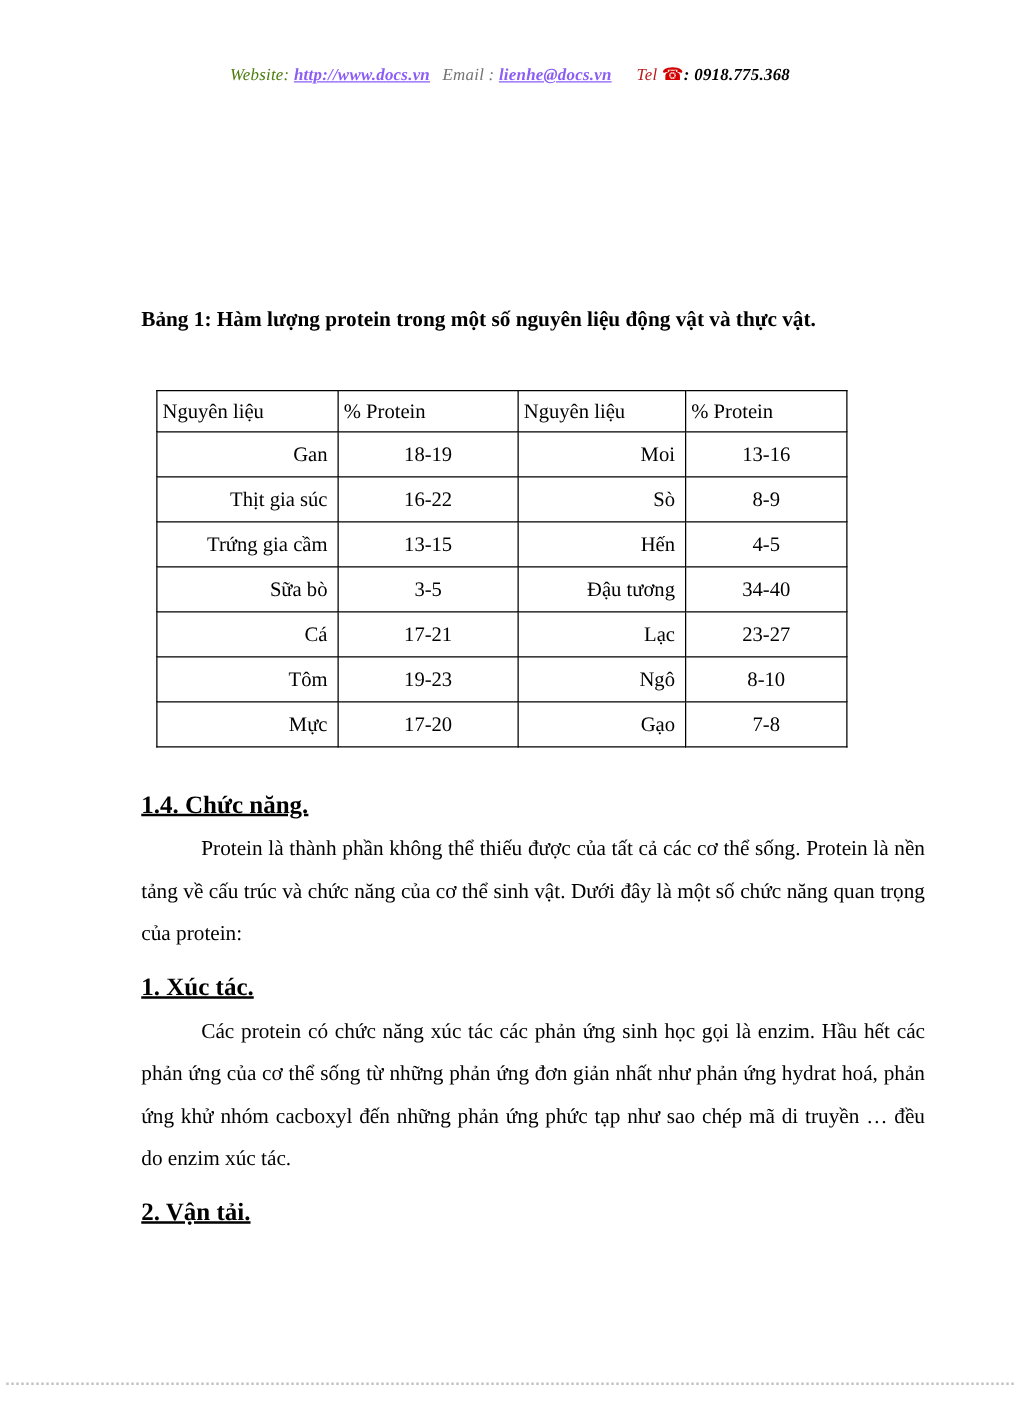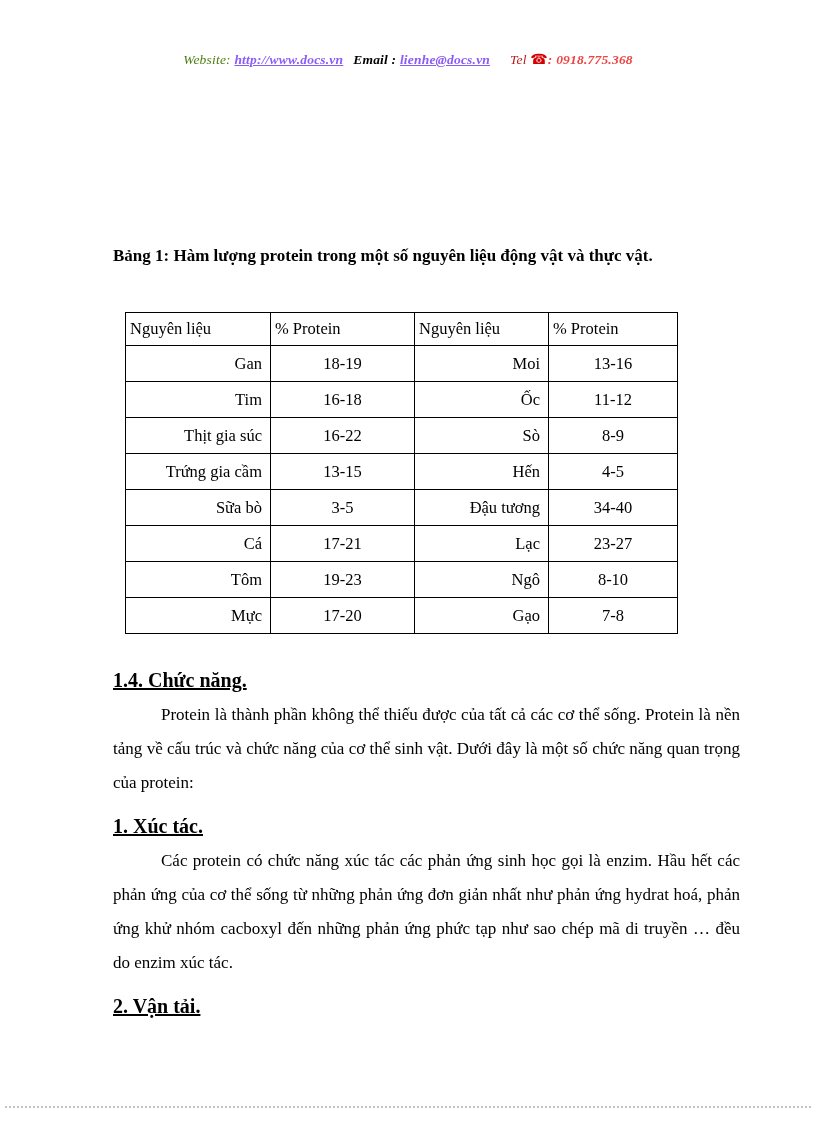--- a/index.html
+++ b/index.html
@@ -17,27 +17,27 @@
   .doc-header {
     position: absolute;
     top: 51px; left: 0; width: 100%;
     text-align: center;
     font-size: 13.5px;
     font-style: italic;
     white-space: nowrap;
     letter-spacing: 0.2px;
   }
   .doc-header .lbl-website { color: #4d7c0f; }
-  .doc-header .lbl-email   { color: #000000; font-weight: bold; }
+  .doc-header .lbl-email   { color: #737373; }
   .doc-header .lbl-tel     { color: #b91c1c; }
   .doc-header a.hlink {
     color: #8b5cf6; font-weight: bold; text-decoration: underline; font-style: italic;
   }
   .doc-header .tel-icon   { color: #d40000; font-style: normal; font-size: 14px; }
-  .doc-header .tel-number { color: #ef4444; font-weight: bold; }
+  .doc-header .tel-number { color: #000000; font-weight: bold; }
   .doc-header .sep { display: inline-block; width: 10px; }
 
   
   .content {
     position: absolute;
     left: 113px; right: 76px; top: 245px;
   }
 
   .table-title {
     margin: 0 0 45px 0;
@@ -117,26 +117,20 @@
         <th>Nguyên liệu</th>
         <th>% Protein</th>
       </tr>
       <tr>
         <td class="name">Gan</td>
         <td class="value">18-19</td>
         <td class="name">Moi</td>
         <td class="value">13-16</td>
       </tr>
       <tr>
-        <td class="name">Tim</td>
-        <td class="value">16-18</td>
-        <td class="name">Ốc</td>
-        <td class="value">11-12</td>
-      </tr>
-      <tr>
         <td class="name">Thịt gia súc</td>
         <td class="value">16-22</td>
         <td class="name">Sò</td>
         <td class="value">8-9</td>
       </tr>
       <tr>
         <td class="name">Trứng gia cầm</td>
         <td class="value">13-15</td>
         <td class="name">Hến</td>
         <td class="value">4-5</td>

